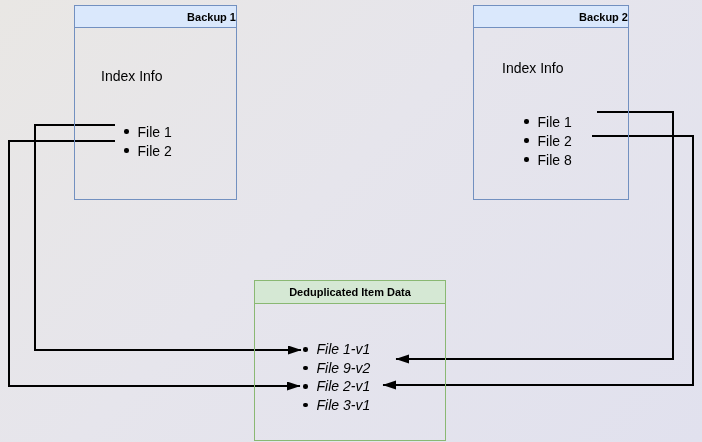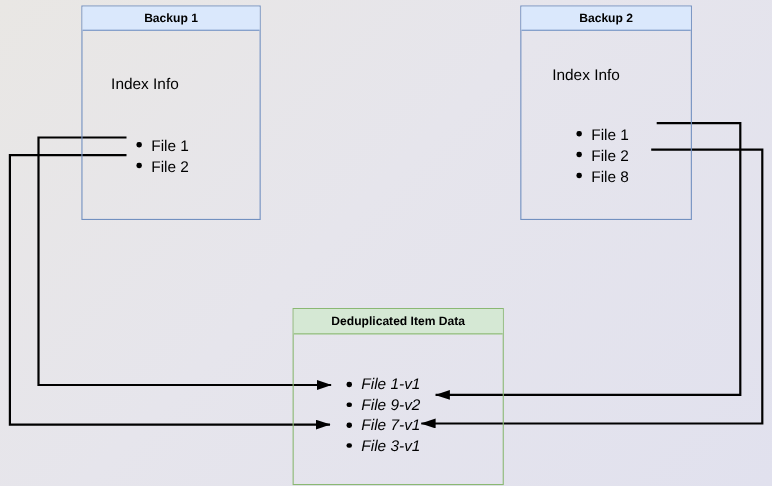--- a/index.html
+++ b/index.html
@@ -34,33 +34,34 @@
   }
   .arrowhead {
     fill: var(--line, #000);
   }
   .node {
     position: absolute;
     box-sizing: border-box;
     background: transparent;
   }
   .node.blue   { border: 1.5px solid var(--blue-stroke, #6c8ebf); }
-  .node.green  { border: 1.5px solid var(--green-stroke, #82b366); margin-left: 12px; }
+  .node.green  { border: 1.5px solid var(--green-stroke, #82b366); }
   .node-header {
     box-sizing: border-box;
     width: 100%;
     text-align: center;
     font-weight: bold;
     font-size: 11px;
   }
   .node.blue .node-header {
     height: 22px;
     line-height: 22px;
     background: var(--blue-fill, #dae8fc);
     border-bottom: 1.5px solid var(--blue-stroke, #6c8ebf);
+    text-align: right;
   }
   .node.green .node-header {
     height: 23px;
     line-height: 23px;
     background: var(--green-fill, #d5e8d4);
     border-bottom: 1.5px solid var(--green-stroke, #82b366);
   }
   .index-label {
     position: absolute;
     font-size: 14px;
@@ -143,21 +144,21 @@
   <div class="node green" id="dedup">
     <div class="node-header">Deduplicated Item Data</div>
     <ul class="file-list d-list" style="left:48px; top:59px;font-style:italic;">
       <li>
           <span>File 1-v1</span>
         </li>
       <li>
           <span>File 9-v2</span>
         </li>
       <li>
-          <span>File 7-v1</span>
+          <span>File 2-v1</span>
         </li>
       <li>
           <span>File 3-v1</span>
         </li>
     </ul>
   </div>
 
 </div>
 
 </body></html>

